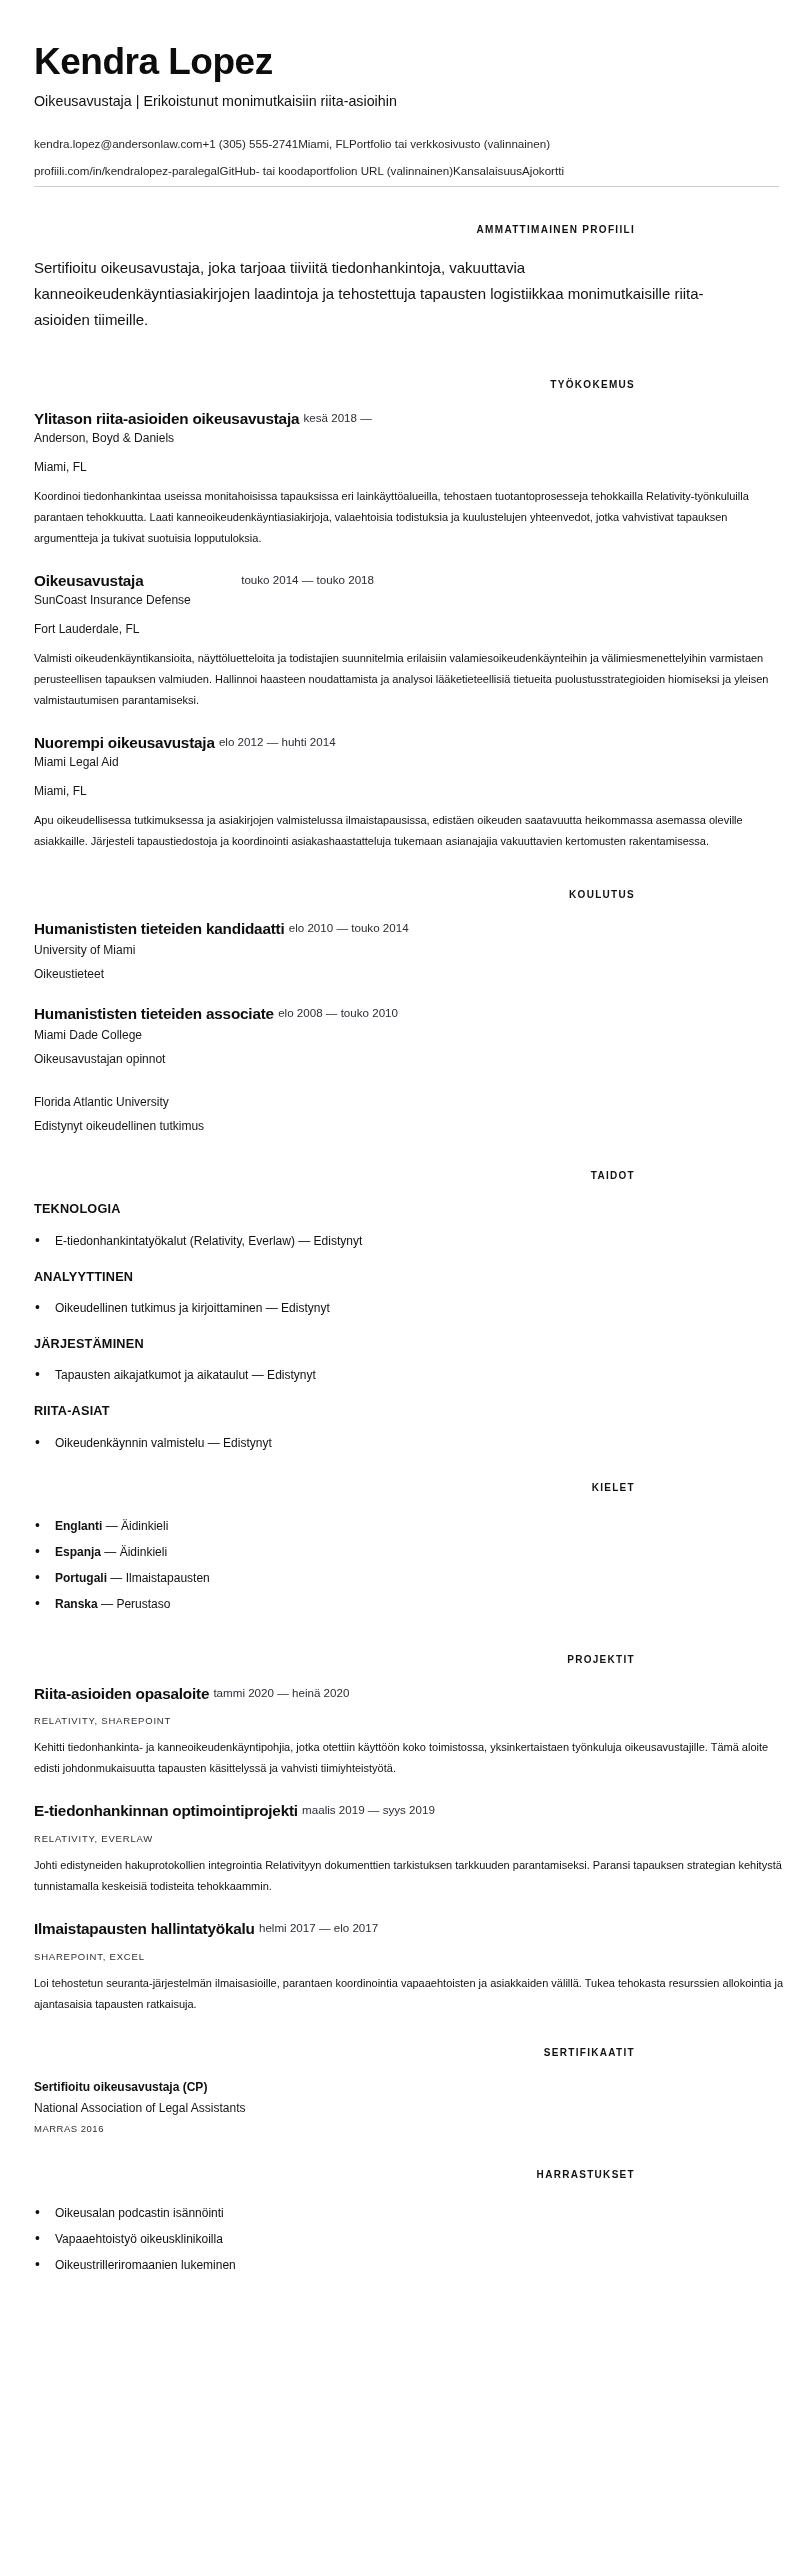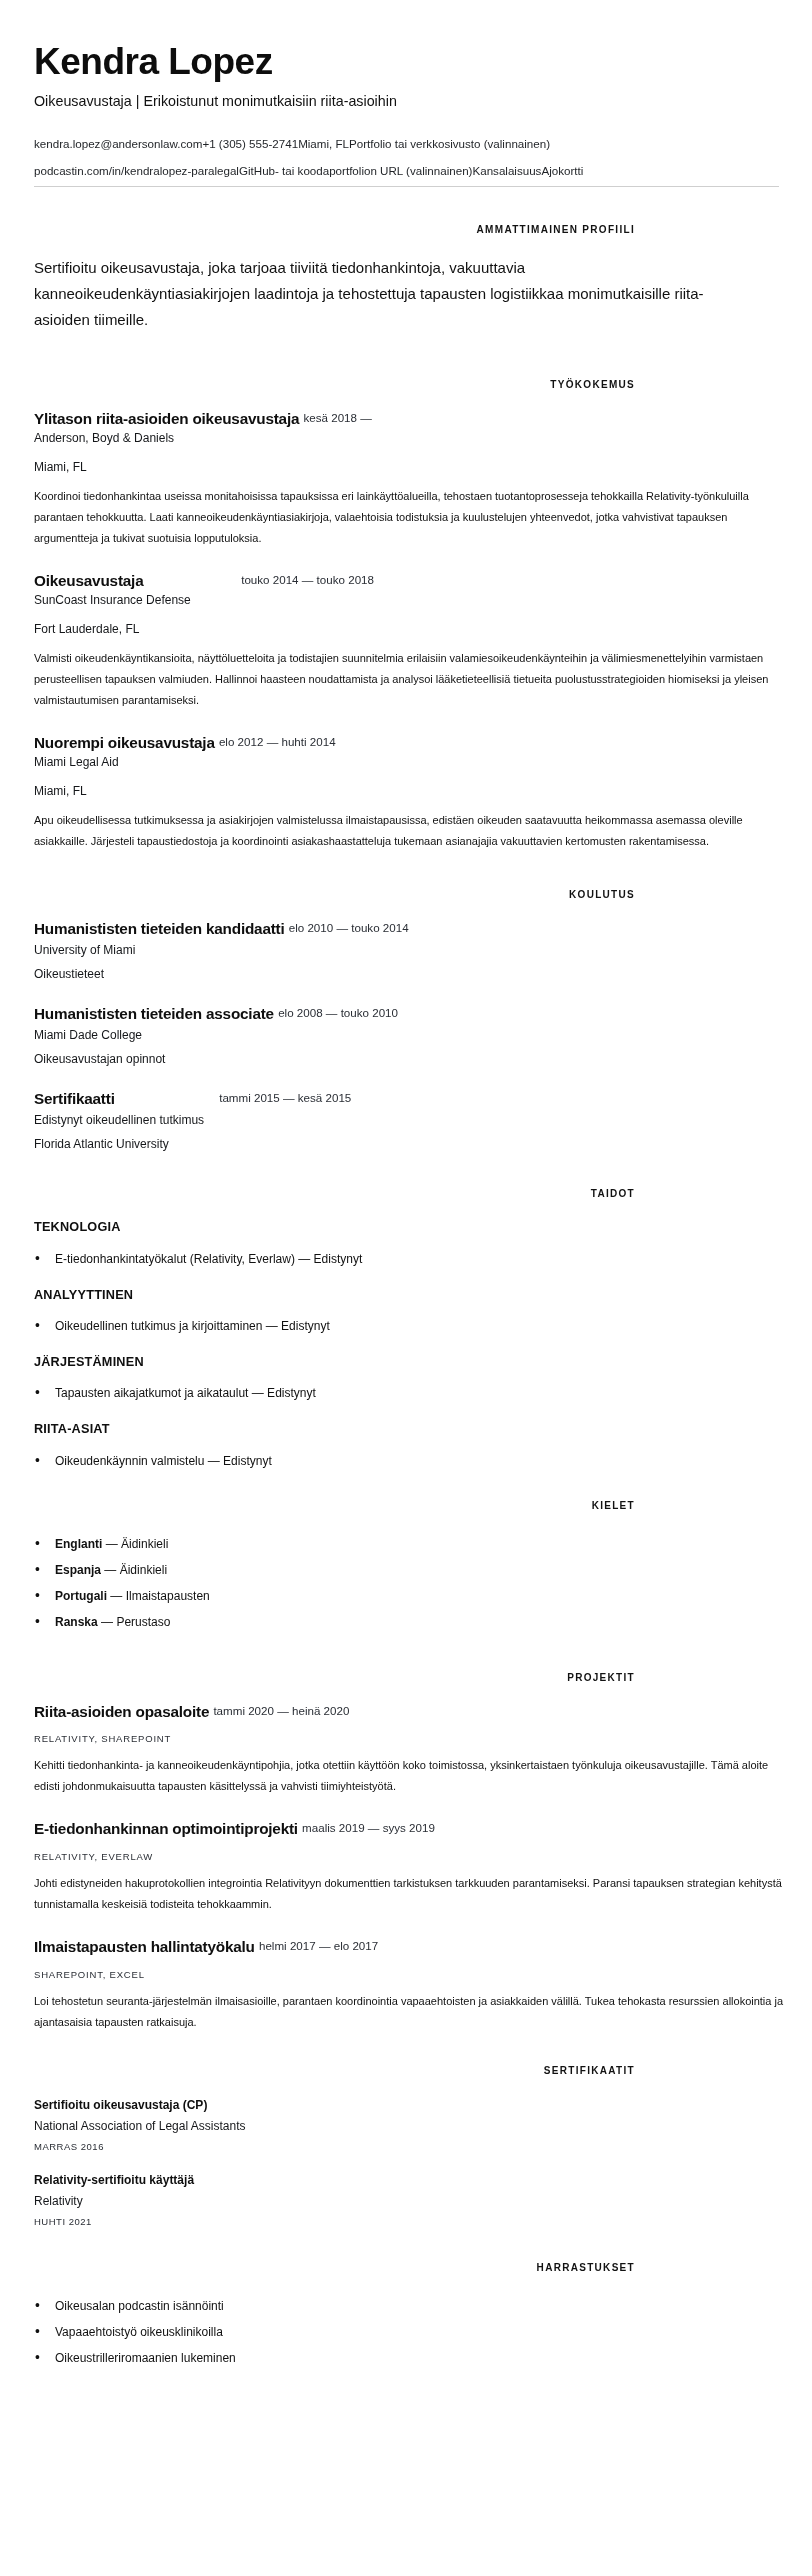--- a/index.html
+++ b/index.html
@@ -61,21 +61,21 @@
 </head>
 <body>
 
 <div class="page">
 
   <header>
     <h1 class="name">Kendra Lopez</h1>
     <div class="headline">Oikeusavustaja | Erikoistunut monimutkaisiin riita-asioihin</div>
     <div class="contact">
       <div class="contact-row"><span>kendra.lopez@andersonlaw.com</span><span>+1 (305) 555-2741</span><span>Miami, FL</span><span>Portfolio tai verkkosivusto (valinnainen)</span></div>
-      <div class="contact-row"><span>podcastin.com/in/kendralopez-paralegal</span><span>GitHub- tai koodaportfolion URL (valinnainen)</span><span>Kansalaisuus</span><span>Ajokortti</span></div>
+      <div class="contact-row"><span>profiili.com/in/kendralopez-paralegal</span><span>GitHub- tai koodaportfolion URL (valinnainen)</span><span>Kansalaisuus</span><span>Ajokortti</span></div>
       <div class="divider"></div>
     </div>
   </header>
 
   <section class="section" style="margin-top:37px;">
     <h2 class="section-title">Ammattimainen profiili</h2>
     <p class="profile-text">Sertifioitu oikeusavustaja, joka tarjoaa tiiviitä tiedonhankintoja, vakuuttavia kanneoikeudenkäyntiasiakirjojen laadintoja ja tehostettuja tapausten logistiikkaa monimutkaisille riita-asioiden tiimeille.</p>
   </section>
 
   <section class="section" style="margin-top:46px;">
@@ -127,26 +127,22 @@
     <div class="entry edu-entry">
       <div class="entry-head">
         <span class="entry-title">Humanististen tieteiden associate</span>
         <span class="entry-date">elo 2008 — touko 2010</span>
       </div>
       <div class="entry-sub">Miami Dade College</div>
       <div class="entry-sub">Oikeusavustajan opinnot</div>
     </div>
 
     <div class="entry edu-entry">
-      <div class="entry-head">
-        <span class="entry-title" style="min-width:181px;">Sertifikaatti</span>
-        <span class="entry-date">tammi 2015 — kesä 2015</span>
-      </div>
+      <div class="entry-sub">Florida Atlantic University</div>
       <div class="entry-sub">Edistynyt oikeudellinen tutkimus</div>
-      <div class="entry-sub">Florida Atlantic University</div>
     </div>
   </section>
 
   <section class="section" style="margin-top:32px;">
     <h2 class="section-title">Taidot</h2>
 
     <div class="skill-group">
       <h3 class="skill-title">Teknologia</h3>
       <ul class="bullets">
         <li>E-tiedonhankintatyökalut (Relativity, Everlaw) — Edistynyt</li>
@@ -214,25 +210,20 @@
   </section>
 
   <section class="section" style="margin-top:32px;">
     <h2 class="section-title">Sertifikaatit</h2>
 
     <div class="cert">
       <div class="cert-name">Sertifioitu oikeusavustaja (CP)</div>
       <div class="cert-issuer">National Association of Legal Assistants</div>
       <div class="cert-date">marras 2016</div>
     </div>
-    <div class="cert">
-      <div class="cert-name">Relativity-sertifioitu käyttäjä</div>
-      <div class="cert-issuer">Relativity</div>
-      <div class="cert-date">huhti 2021</div>
-    </div>
   </section>
 
   <section class="section" style="margin-top:32px;">
     <h2 class="section-title">Harrastukset</h2>
     <ul class="bullets">
       <li>Oikeusalan podcastin isännöinti</li>
       <li>Vapaaehtoistyö oikeusklinikoilla</li>
       <li>Oikeustrilleriromaanien lukeminen</li>
     </ul>
   </section>

